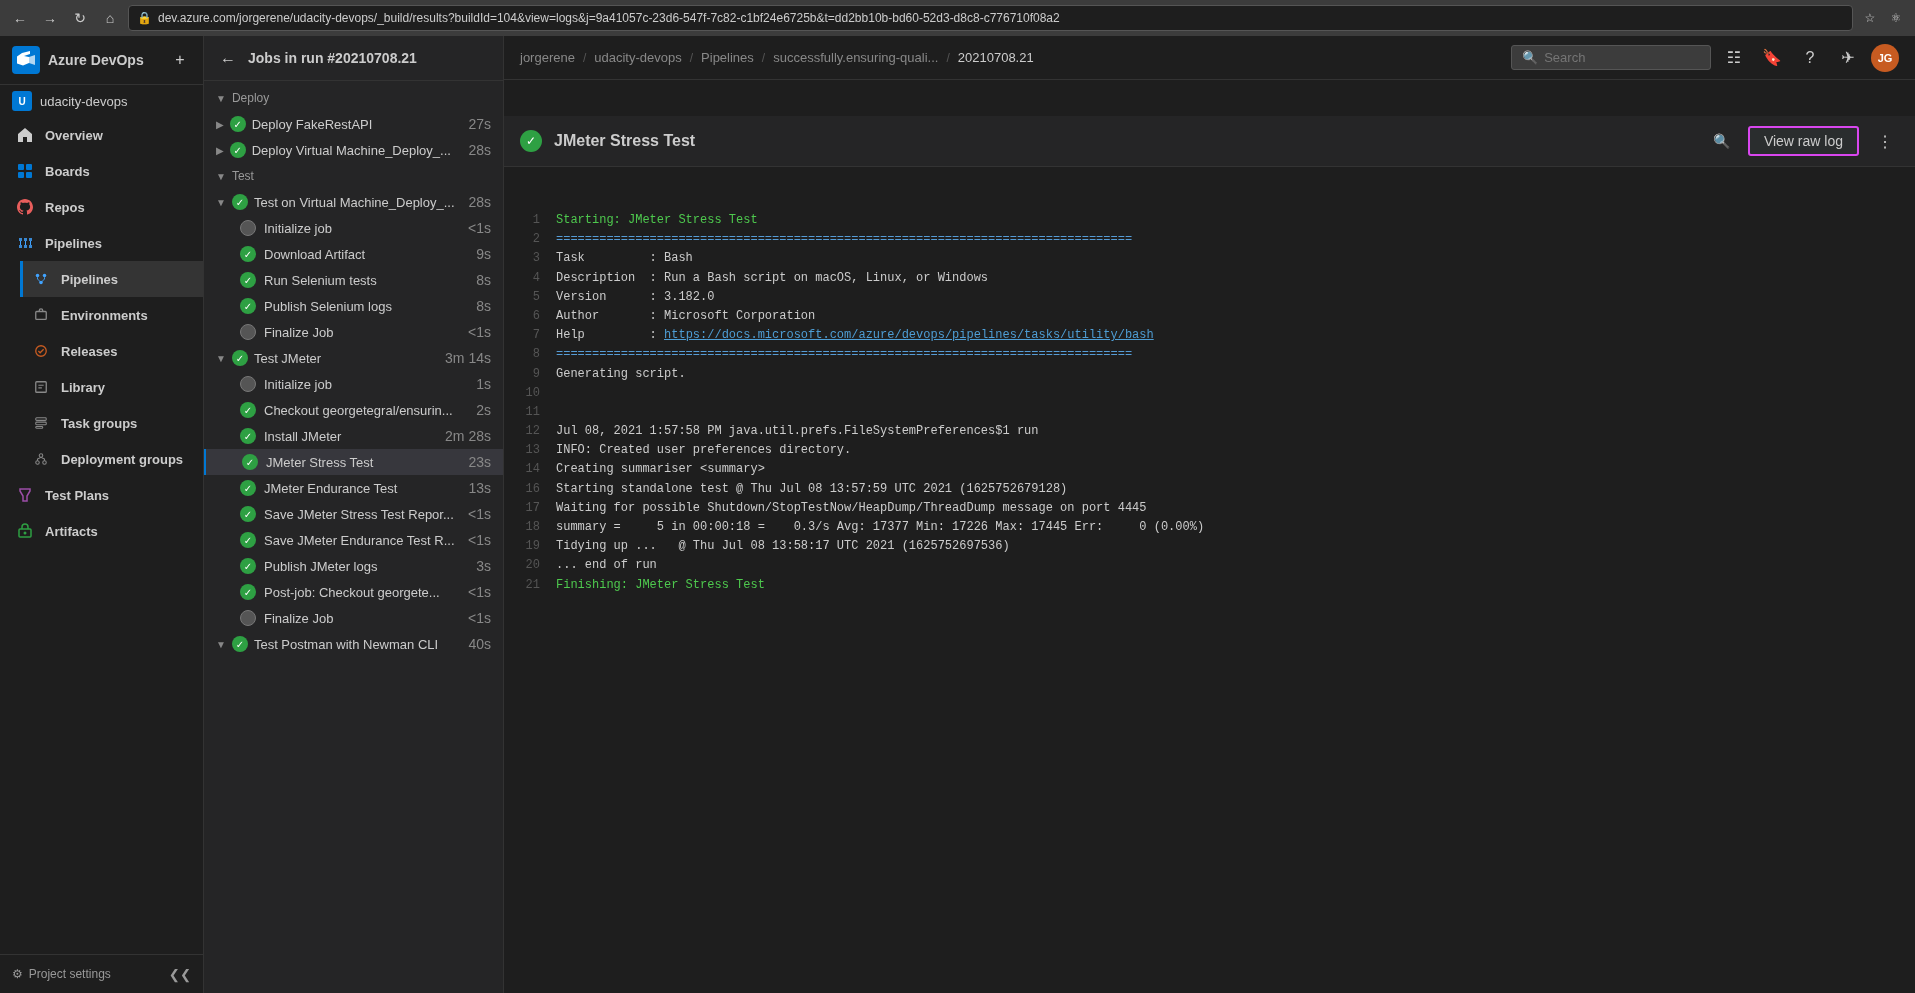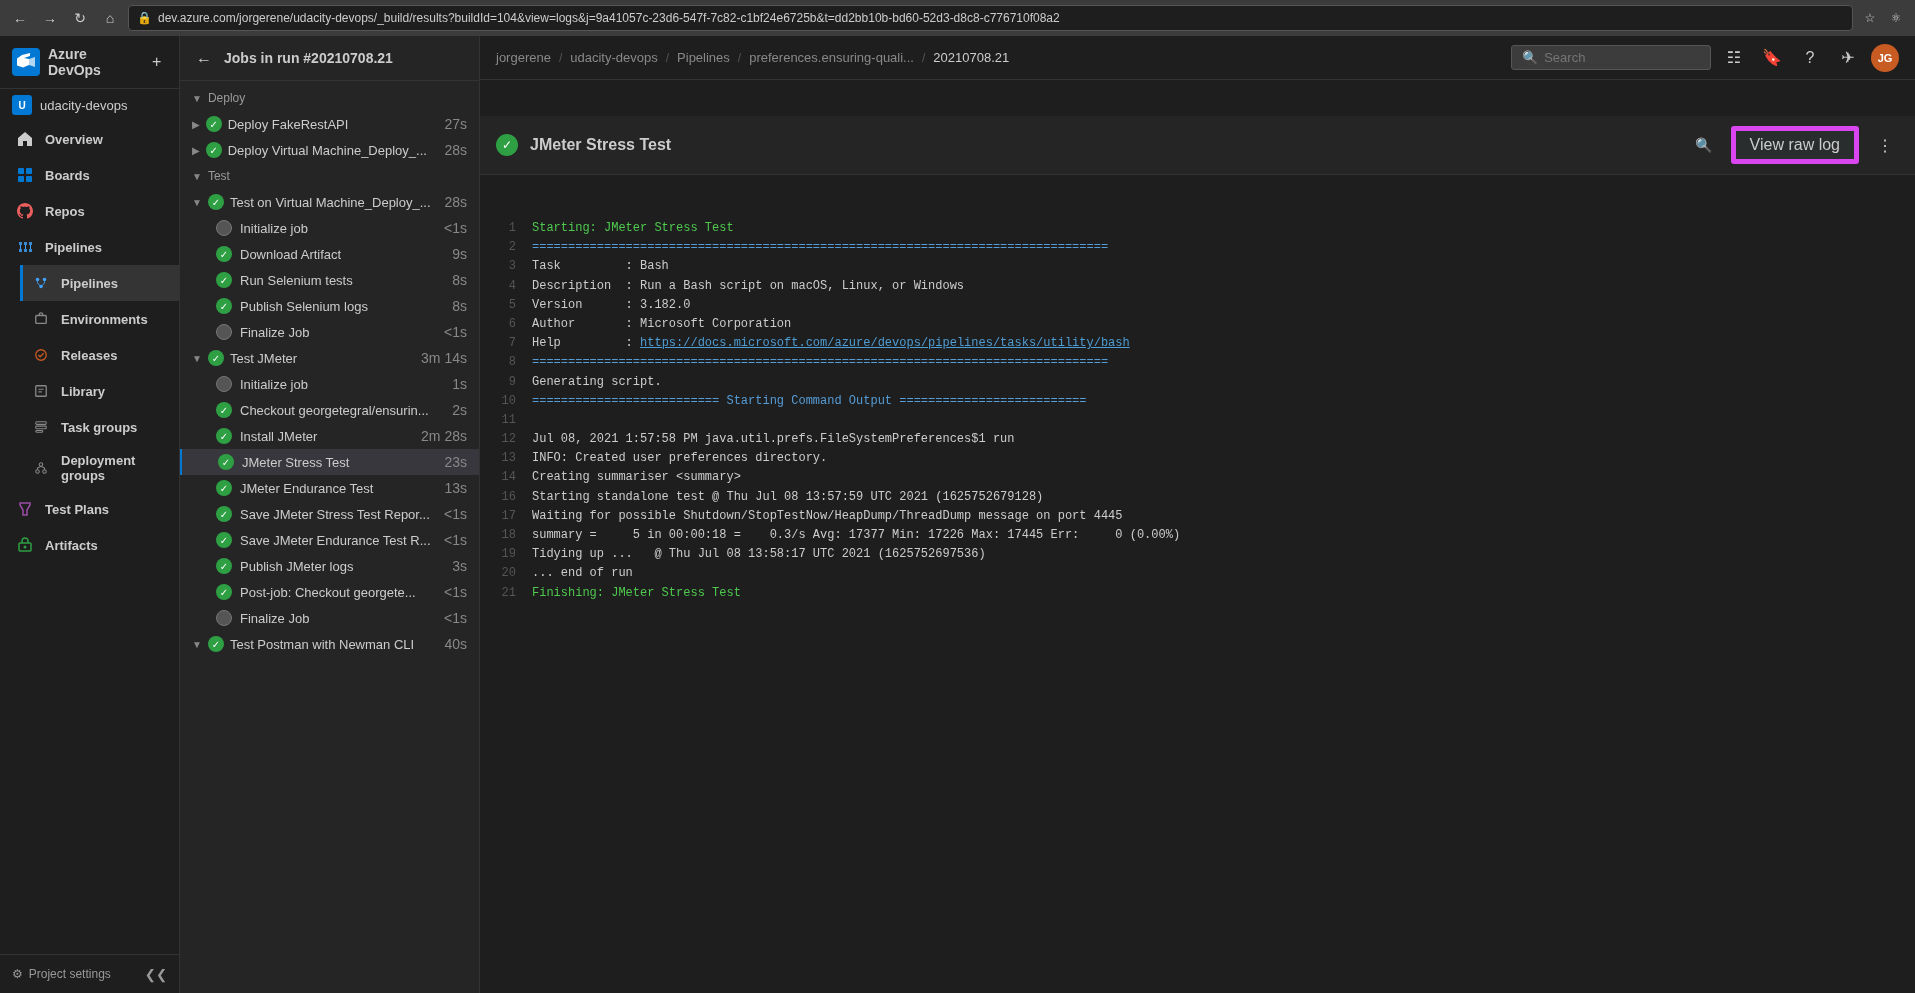--- a/index.html
+++ b/index.html
@@ -48,21 +48,21 @@
 
     
     .app-container {
       display: flex;
       flex: 1;
       overflow: hidden;
     }
 
     
     .sidebar {
-      width: 180px;
+      width: 204px;
       background: #1e1e1e;
       border-right: 1px solid #333;
       display: flex;
       flex-direction: column;
       flex-shrink: 0;
       overflow-y: auto;
     }
     .sidebar-header {
       display: flex;
       align-items: center;
@@ -252,26 +252,26 @@
       flex: 1;
     }
     .log-search-btn {
       background: none; border: none; cursor: pointer;
       color: #ccc; font-size: 14px;
       width: 28px; height: 28px;
       display: flex; align-items: center; justify-content: center;
     }
     .view-raw-btn {
       background: #2a2d2e;
-      border: 5px solid #d946ef;
+      border: 2px solid #d946ef;
       color: #cccccc;
       padding: 5px 14px;
       border-radius: 3px;
       cursor: pointer;
-      font-size: 16px;
+      font-size: 14px;
     }
     .log-more-btn {
       background: none; border: none; cursor: pointer;
       color: #ccc; font-size: 16px;
       width: 28px; height: 28px;
       display: flex; align-items: center; justify-content: center;
     }
     .log-content {
       flex: 1;
       overflow-y: auto;
@@ -646,21 +646,21 @@
   <div class="log-panel">
 
     <div class="top-bar">
       <div class="top-bar-left">
         <span class="breadcrumb-item">jorgerene</span>
         <span class="breadcrumb-sep">/</span>
         <span class="breadcrumb-item">udacity-devops</span>
         <span class="breadcrumb-sep">/</span>
         <span class="breadcrumb-item">Pipelines</span>
         <span class="breadcrumb-sep">/</span>
-        <span class="breadcrumb-item">preferences.ensuring-quali...</span>
+        <span class="breadcrumb-item">successfully.ensuring-quali...</span>
         <span class="breadcrumb-sep">/</span>
         <span class="breadcrumb-current">20210708.21</span>
       </div>
       <div class="top-bar-right">
         <div class="search-box">
           <span>🔍</span>
           <input type="text" placeholder="Search" style="">
         </div>
         <button class="top-icon-btn">☷</button>
         <button class="top-icon-btn">🔖</button>
@@ -710,21 +710,20 @@
       <div class="log-line">
         <span class="log-line-num">8</span>
         <span class="log-line-text log-separator">================================================================================</span>
       </div>
       <div class="log-line">
         <span class="log-line-num">9</span>
         <span class="log-line-text">Generating script.</span>
       </div>
       <div class="log-line">
         <span class="log-line-num">10</span>
-        <span class="log-line-text log-separator">========================== Starting Command Output ==========================</span>
       </div>
       <div class="log-line">
         <span class="log-line-num">11</span>
       </div>
       <div class="log-line">
         <span class="log-line-num">12</span>
         <span class="log-line-text">Jul 08, 2021 1:57:58 PM java.util.prefs.FileSystemPreferences$1 run</span>
       </div>
       <div class="log-line">
         <span class="log-line-num">13</span>

